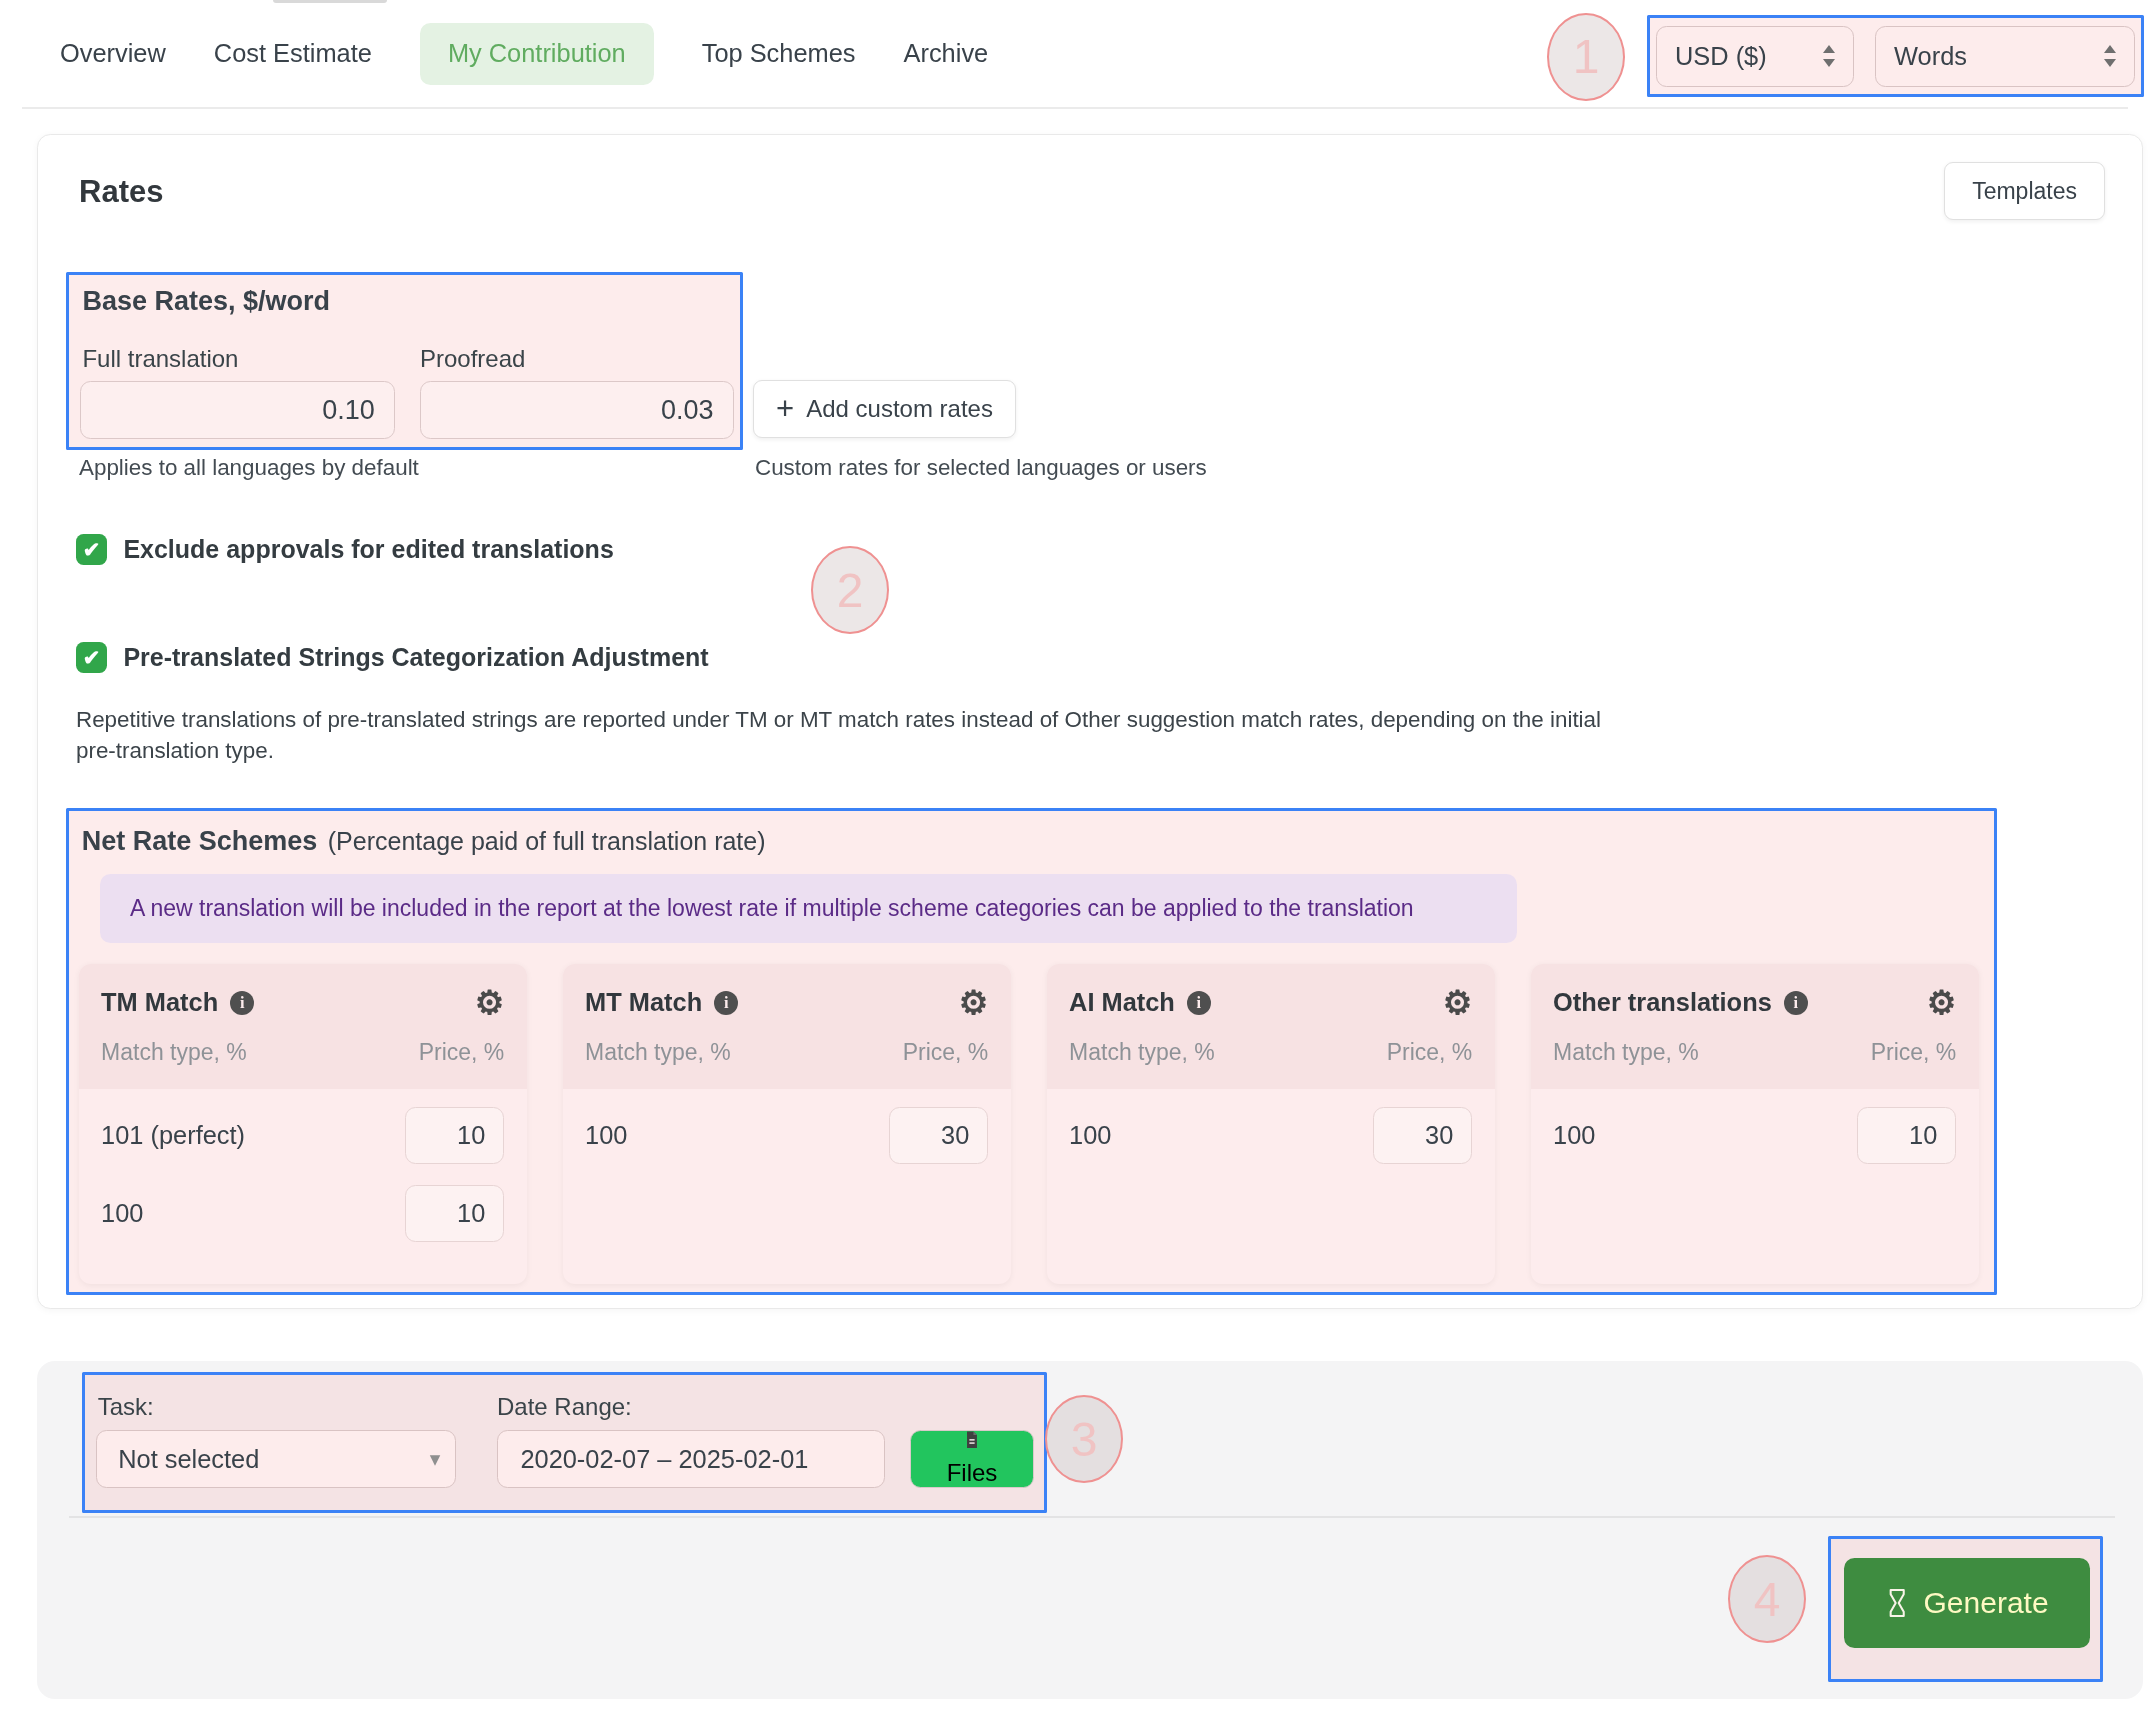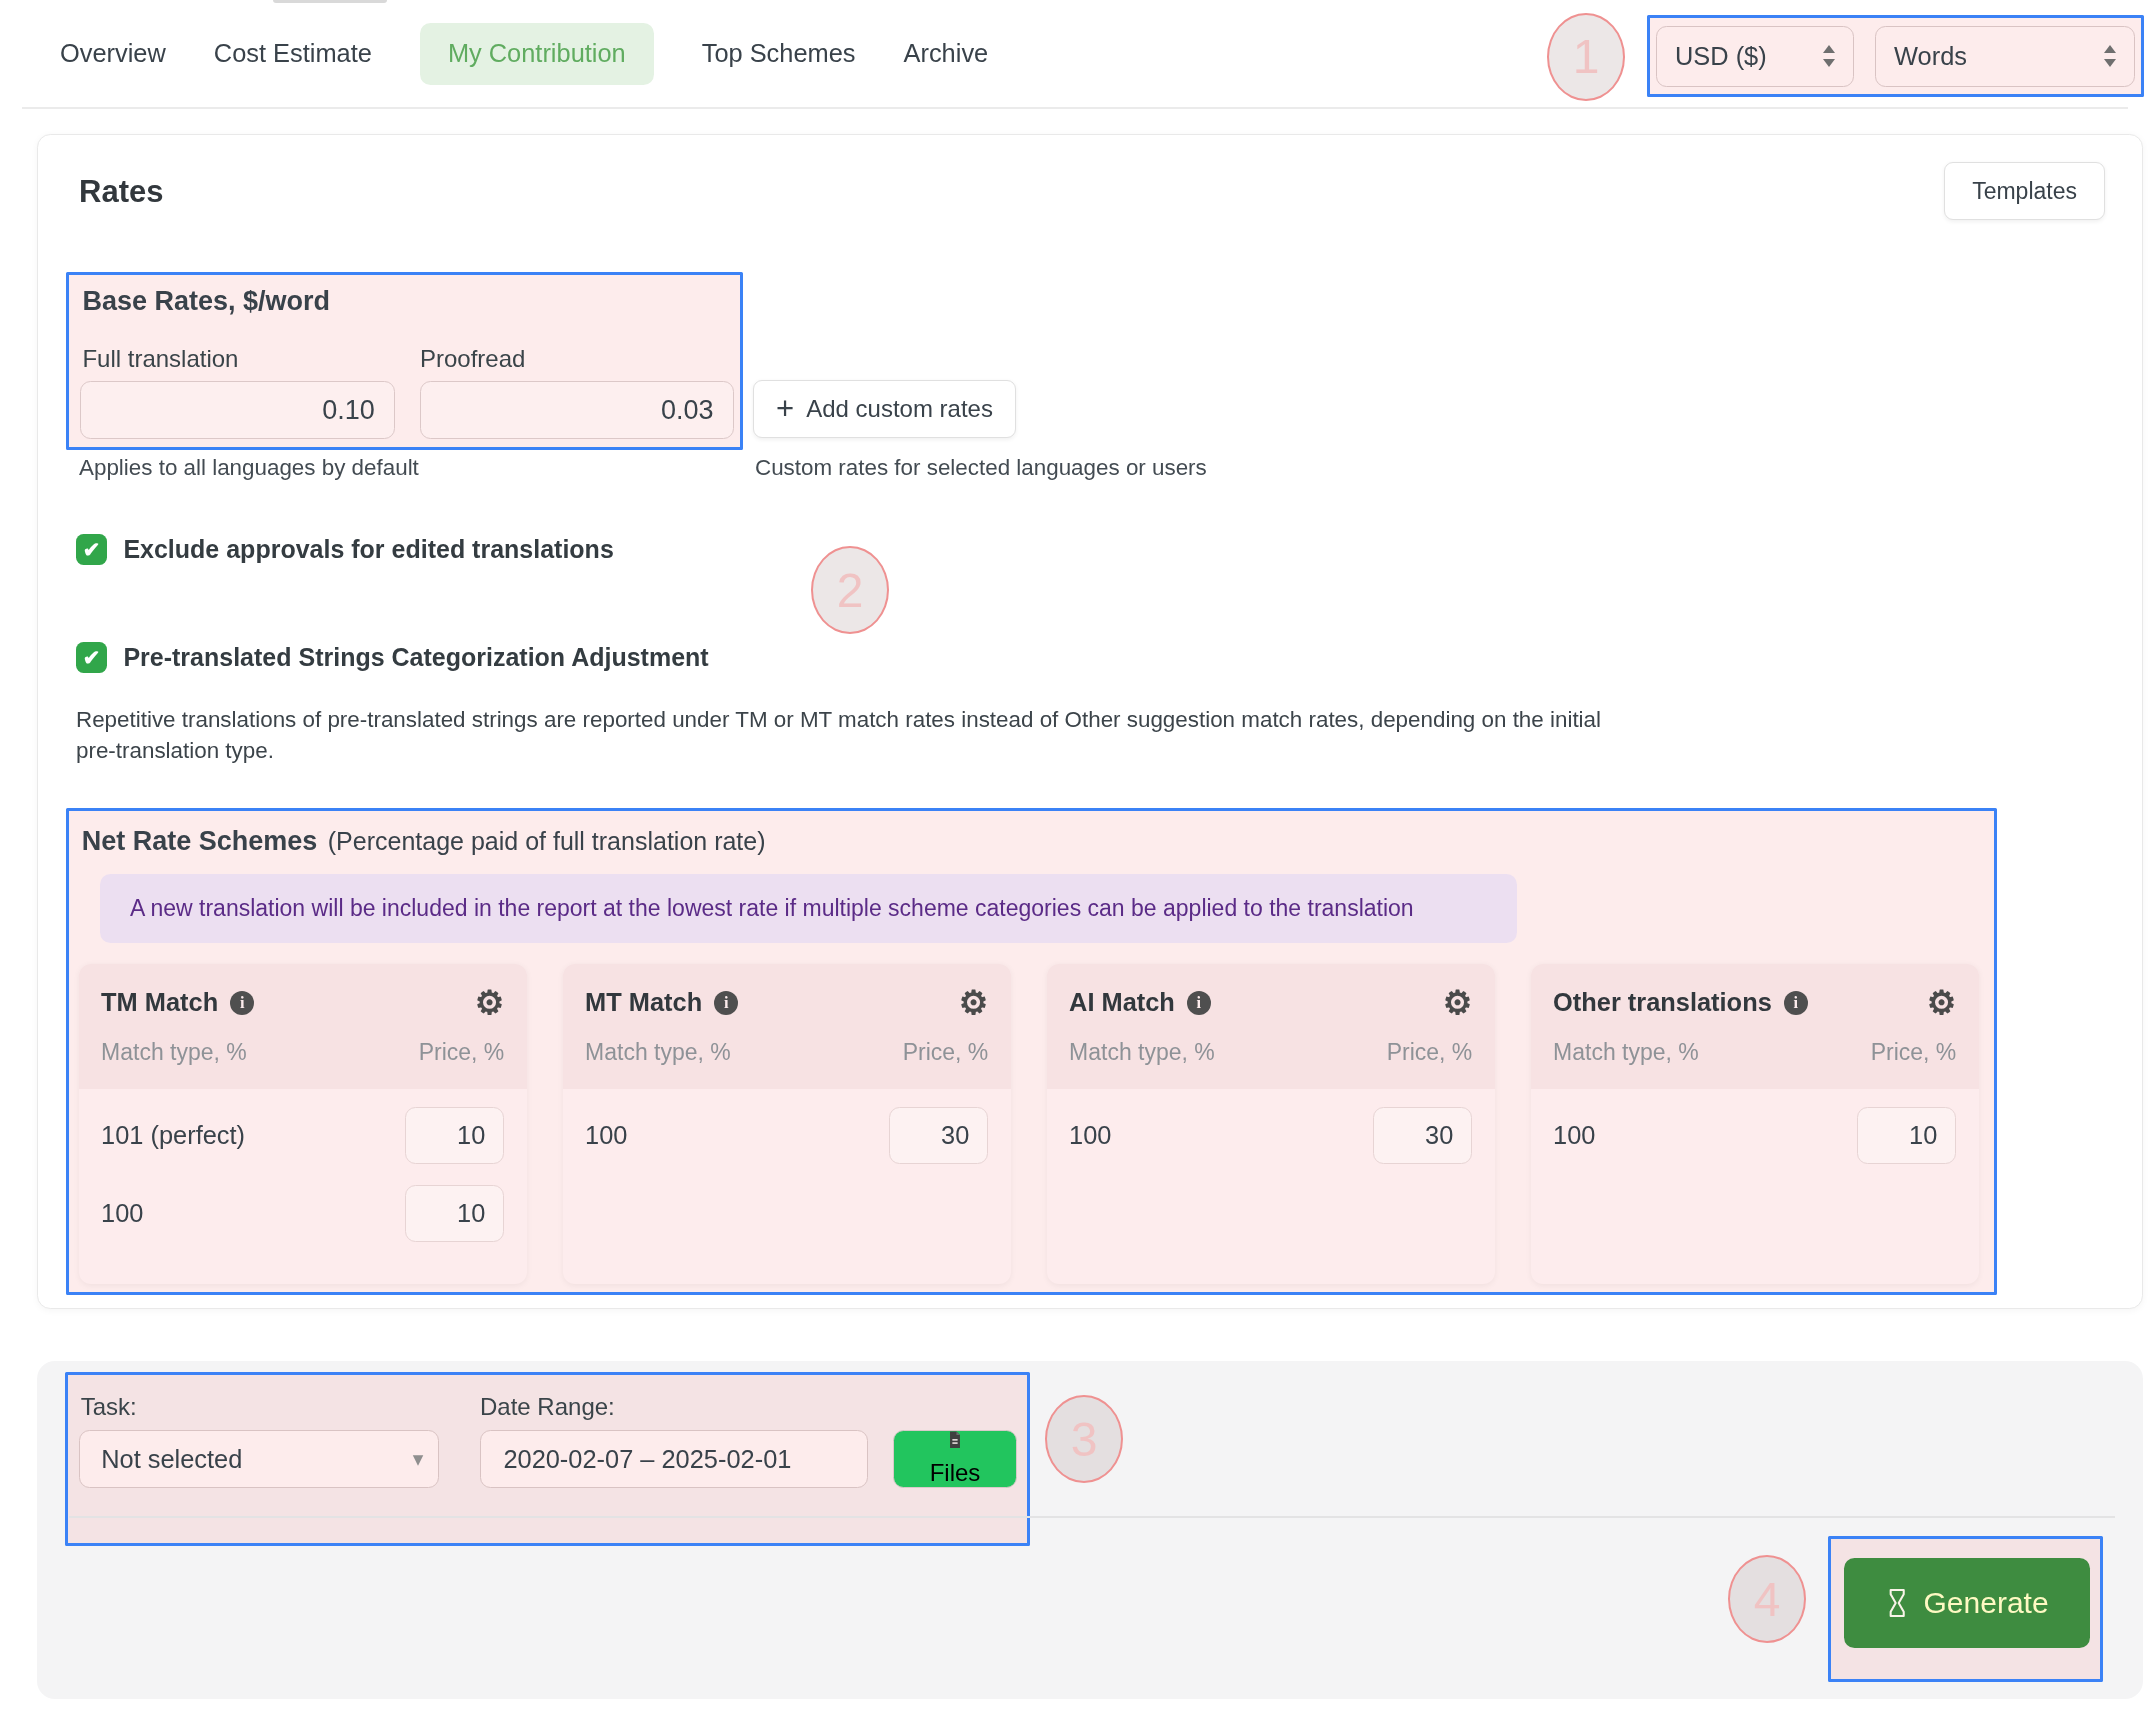--- a/index.html
+++ b/index.html
@@ -94,21 +94,21 @@
   .gear { margin-left:auto; font-size:33px; color:#4a4a4a; line-height:33px; cursor:pointer; }
   .mc-cols { display:flex; justify-content:space-between; font-size:23px; color:#8e9297; margin-top:19.4px; }
   .mc-body { padding:18px 22.4px 0 22.4px; }
   .mc-row { display:flex; justify-content:space-between; align-items:center; height:57px; margin-bottom:21px; }
   .mc-row-label { font-size:25.4px; }
   .mc-input { width:99px; height:57px; background:#fdf2f2; border:1.5px solid #e7d4d4; border-radius:10.5px;
     text-align:right; padding:0 18px; font-size:25.4px; color:#39424a; font-family:"Liberation Sans",sans-serif; }
 
   
   #footer-card { left:37px; top:1361px; width:2106px; height:338px; background:#f4f4f5; border-radius:18px; }
-  #task-red-box { left:28px; top:11.2px; width:965px; height:174px; }
+  #task-red-box { left:45px; top:11.2px; width:965px; height:141px; }
   #task-label { left:12.7px; top:18px; } #date-label { left:412px; top:18px; }
   .pink-control { background:#fdecec; border:1.5px solid #d9c3c3; border-radius:10.5px; height:58px;
     display:flex; align-items:center; font-size:25.4px; cursor:pointer; }
   #task-select { left:11.2px; top:55px; width:360px; padding-left:21px; position:absolute; }
   #task-caret { position:absolute; right:15px; color:#8f8f8f; font-size:21px; }
   #date-input { left:412px; top:55px; width:388px; padding-left:22.4px; position:absolute; }
   #files-btn { left:825px; top:55px; width:124px; height:58px; position:absolute;
     background:#22c55e; border:1.5px solid #d9c9c9; border-radius:10.5px;
     display:flex; align-items:center; justify-content:center; gap:10.5px; font-size:24px; cursor:pointer;flex-direction:column; }
   #circle3 { left:1008px; top:34px; }

